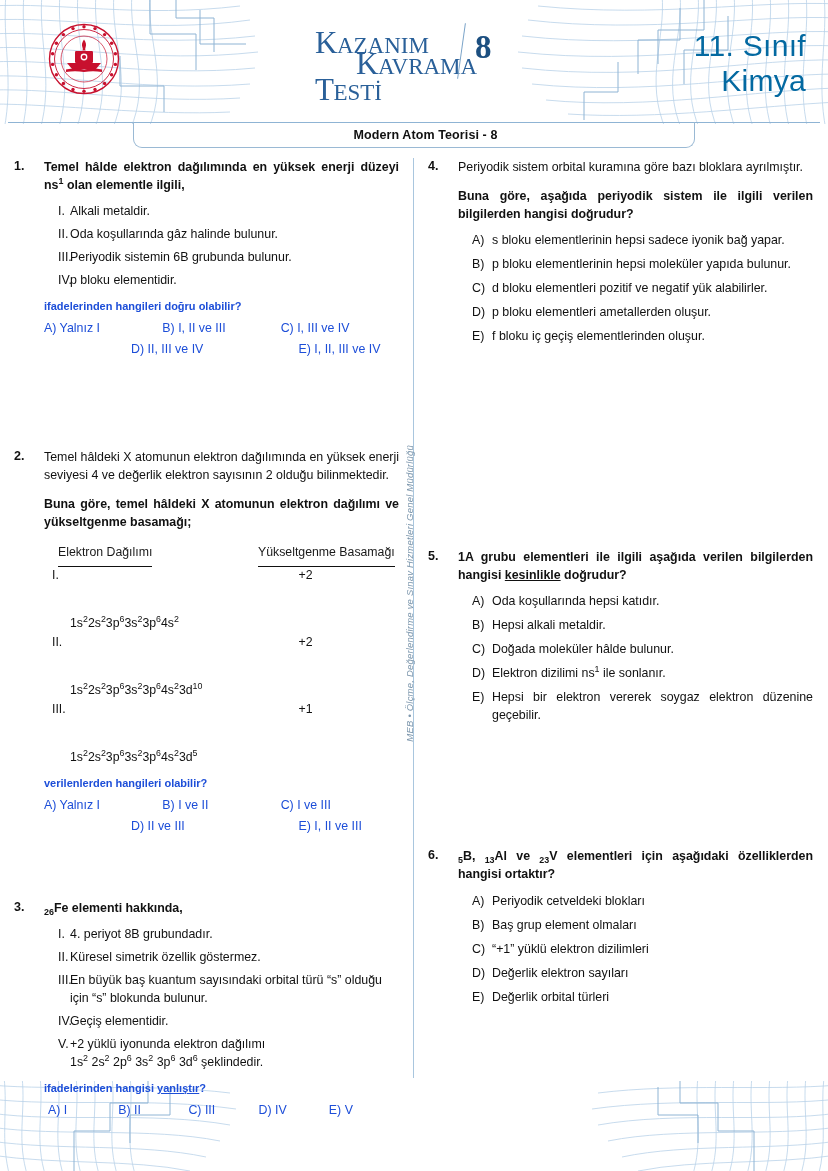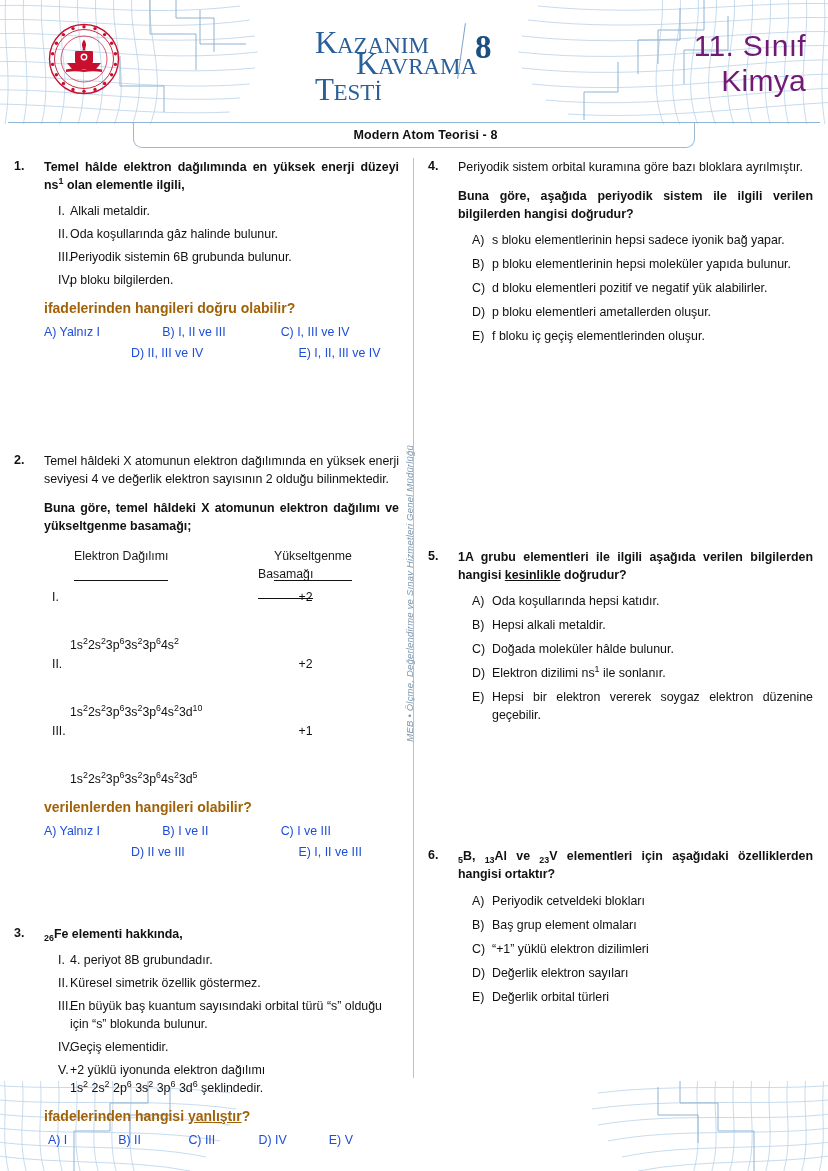--- a/index.html
+++ b/index.html
@@ -51,21 +51,21 @@
   }
   .kz-slash {
     position:absolute; left:146px; top:0px; width:1px; height:56px;
     background:#7aa3c8; transform:rotate(8deg);
   }
 
   .grade-title {
     position:absolute; right:22px; top:28px;
     text-align:right;
     font-family:"Liberation Sans", sans-serif;
-    font-size:30px; color:#701a75; line-height:1.18;
+    font-size:30px; color:#0369a1; line-height:1.18;
     letter-spacing:0.3px;
   }
 
   
   .banner-wrap {
     position:absolute; left:0; top:122px; width:828px; height:30px;
   }
   .banner-box {
     position:absolute; left:133px; top:0px; width:562px; height:26px;
     border-left:1px solid #9ab9d4; border-right:1px solid #9ab9d4;
@@ -113,21 +113,21 @@
   .stem + .stem { margin-top:11px; }
 
   .roman-list { margin-top:9px; }
   .roman-item {
     display:flex; font-size:12.4px; line-height:1.45;
     margin-bottom:5px; color:#111;
   }
   .roman-item .rn { width:26px; flex:0 0 26px; padding-left:14px; }
   .roman-item .rt { flex:1 1 auto; }
 
-  .ask { font-size:14px; font-weight:bold; margin-top:10px; color:#a16207; }
+  .ask { font-size:11px; font-weight:bold; margin-top:10px; color:#1d4ed8; }
   .ask u { text-decoration:underline; }
 
   .opts { margin-top:9px; }
 
   
   .optlist { margin-top:9px; padding-left:14px; }
   .optlist .oitem {
     display:flex; font-size:12.4px; line-height:1.45;
     margin-bottom:6px; color:#111; text-align:justify;
   }
@@ -139,21 +139,21 @@
   .grid2 { display:grid; grid-template-columns: 0.52fr 1fr 0.6fr; }
   .grid5 { display:grid; grid-template-columns: repeat(5, 1fr); padding-left:4px; }
   .grid3 > div, .grid2 > div, .grid5 > div { font-size:12.4px; color:#1d4ed8; }
 
   
   .cfg-table { margin-top:10px; }
   .cfg-head { display:flex; padding-left:14px; margin-bottom:6px; }
   .cfg-head .ch1 { width:200px; flex:0 0 200px; }
   .cfg-head .ch2 { flex:1 1 auto; text-align:left; }
   .cfg-head span {
-    font-size:12.3px; border-bottom:1px solid #111; padding-bottom:17px;margin-left:16px;
+    font-size:12.3px; border-bottom:1px solid #111; padding-bottom:7px;
   }
   .cfg-row { display:flex; font-size:12.3px; line-height:1.55; color:#111; }
   .cfg-row .cr-n { width:26px; flex:0 0 26px; padding-left:8px; }
   .cfg-row .cr-c { width:196px; flex:0 0 196px;margin-top:48px; }
   .cfg-row .cr-v { flex:1 1 auto; text-align:center; padding-right:54px; }
 
   sup { font-size:0.72em; vertical-align:super; line-height:0; }
   sub { font-size:0.72em; vertical-align:sub; line-height:0; }
 
   .q-sp-1 { margin-top:92px; }
@@ -359,21 +359,21 @@
         <div class="roman-item">
           <div class="rn">II.</div>
           <div class="rt">Oda koşullarında gâz halinde bulunur.</div>
         </div>
         <div class="roman-item">
           <div class="rn">III.</div>
           <div class="rt">Periyodik sistemin 6B grubunda bulunur.</div>
         </div>
         <div class="roman-item">
           <div class="rn">IV.</div>
-          <div class="rt">p bloku bilgilerden.</div>
+          <div class="rt">p bloku elementidir.</div>
         </div>
       </div>
 
       <div class="ask">ifadelerinden hangileri doğru olabilir?</div>
 
       <div class="opts">
         <div class="grid3">
           <div>A) Yalnız I</div>
           <div>B) I, II ve III</div>
           <div>C) I, III ve IV</div>

